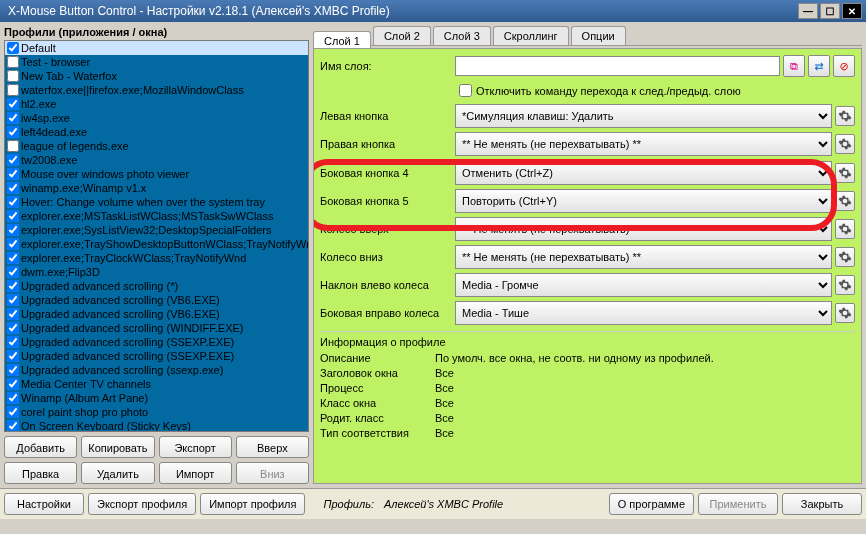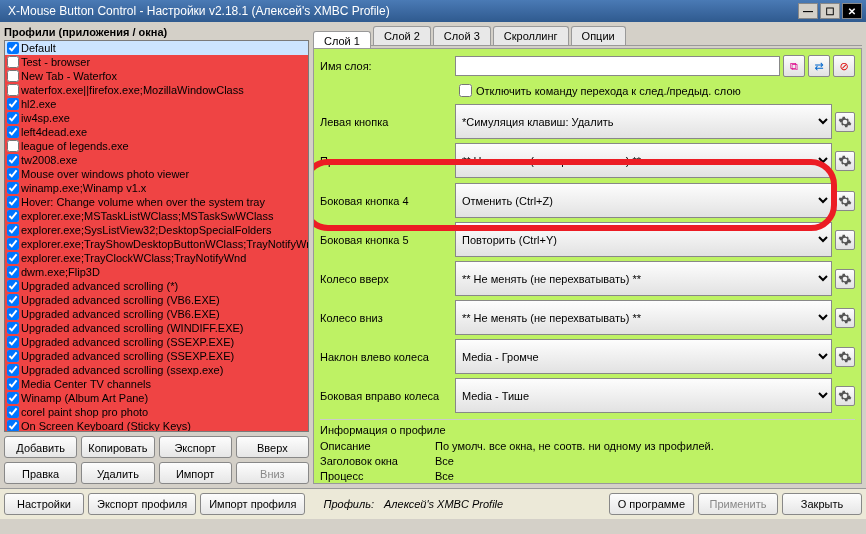--- a/index.html
+++ b/index.html
@@ -5,36 +5,36 @@
 * { box-sizing: border-box; font-family: Tahoma, Arial, sans-serif; font-size: 11px; }
 body { margin: 0; background: #d4d0c8; width: 866px; height: 534px; overflow: hidden; }
 .titlebar { background: linear-gradient(#4a7ab5,#2f5a8f); height: 22px; display: flex; align-items: center; padding: 0 4px; color: #fff; }
 .titlebar-text { flex: 1; font-size: 12px; padding-left: 4px; }
 .titlebar-btns { display: flex; gap: 2px; }
 .titlebar-btn { width: 20px; height: 16px; background: #d4d0c8; border: 1px solid #888; display: flex; align-items: center; justify-content: center; cursor: pointer; font-size: 10px; font-weight: bold; color: #000; }
 .titlebar-btn.close { background: #000; color: #fff; }
 .main { display: flex; height: 466px; padding: 4px; gap: 4px; }
 .left-panel { width: 305px; display: flex; flex-direction: column; }
 .panel-label { font-weight: bold; margin-bottom: 2px; }
-.profile-list { flex: 1; background: #ef4444; border: 1px solid #7a7a7a; overflow-y: auto; overflow-x: hidden; }
+.profile-list { flex: 1; background: #0369a1; border: 1px solid #7a7a7a; overflow-y: auto; overflow-x: hidden; }
 .profile-item { display: flex; align-items: center; height: 14px; padding: 0 2px; white-space: nowrap; }
 .profile-item input[type=checkbox] { margin: 0 2px 0 0; width: 12px; height: 12px; }
 .profile-item.selected { background: #cce4ff; }
 .btn-row { display: flex; gap: 4px; margin-top: 4px; }
 .btn { flex: 1; height: 22px; background: linear-gradient(#fdfdfd,#e6e6e6); border: 1px solid #888; border-radius: 3px; cursor: pointer; text-align: center; line-height: 20px; }
 .btn:disabled, .btn.disabled { color: #888; cursor: default; }
 .right-panel { flex: 1; display: flex; flex-direction: column; }
 .tabs { display: flex; border-bottom: 1px solid #999; margin-bottom: 2px; }
 .tab { padding: 3px 10px; border: 1px solid #999; border-bottom: none; background: #e8e8e8; cursor: pointer; margin-right: 2px; border-radius: 3px 3px 0 0; }
 .tab.active { background: #fff; position: relative; top: 5px; }
 .tab-content { background: #bef264; border: 1px solid #999; flex: 1; padding: 6px 6px 4px 6px; overflow: hidden; }
 .form-row { display: flex; align-items: center; margin-bottom: 4px; min-height: 22px; }
 .form-label { width: 135px; }
 .form-row input[type=text] { flex: 1; height: 20px; border: 1px solid #888; padding: 0 3px; background: #fff; }
-select.combo { flex: 1; height: 35px; border: 1px solid #888; background: linear-gradient(#fdfdfd,#e2e2e2); padding: 0 2px; }
+select.combo { flex: 1; height: 24px; border: 1px solid #888; background: linear-gradient(#fdfdfd,#e2e2e2); padding: 0 2px; }
 .gear-btn { width: 20px; height: 20px; margin-left: 3px; border: 1px solid #888; background: linear-gradient(#fdfdfd,#e2e2e2); display: flex; align-items: center; justify-content: center; cursor: pointer; border-radius: 2px; }
 .icon-btn { width: 22px; height: 22px; border: 1px solid #888; background: linear-gradient(#fdfdfd,#e2e2e2); display: flex; align-items: center; justify-content: center; cursor: pointer; border-radius: 2px; margin-left: 3px; }
 .highlight-box { border: 6px solid #ec1c24; border-radius: 26px; position: absolute; pointer-events: none; }
 .info-section { border-top: 1px solid #ccc; margin-top: 6px; padding-top: 4px; }
 .info-row { display: flex; margin-bottom: 3px; }
 .info-label { width: 115px; }
 .footer { display: flex; padding: 4px; gap: 4px; align-items: center; border-top: 1px solid #999; background: #ece9d8; }
 .footer .btn { flex: 0 0 auto; min-width: 80px; padding: 0 8px; }
 .footer-spacer { flex: 1; display: flex; align-items: center; gap: 10px; padding-left: 14px; font-style: italic; }
 .checkbox-row { display: flex; align-items: center; margin-bottom: 4px; padding-left: 135px; }

